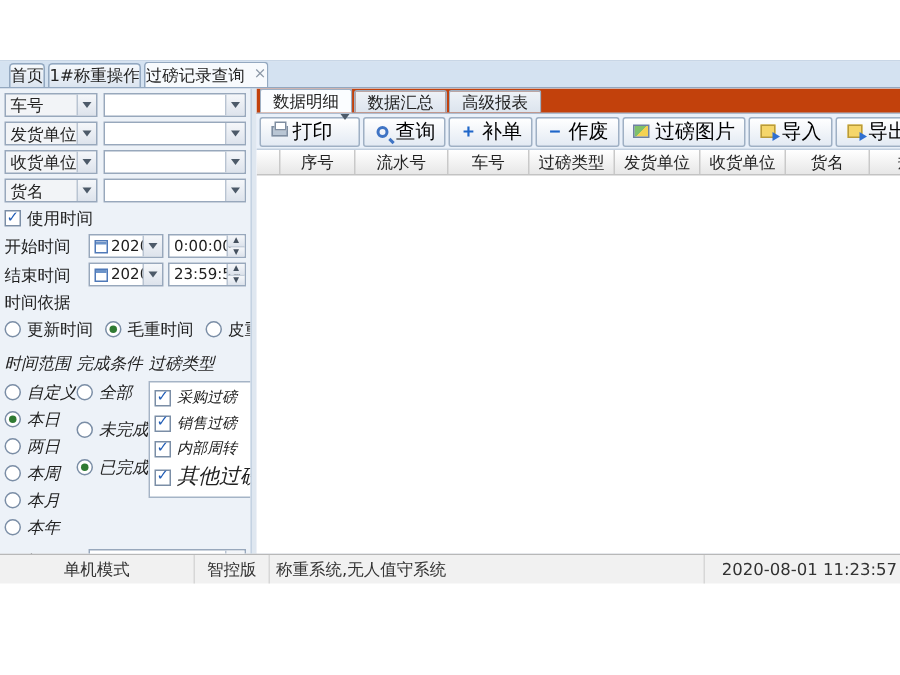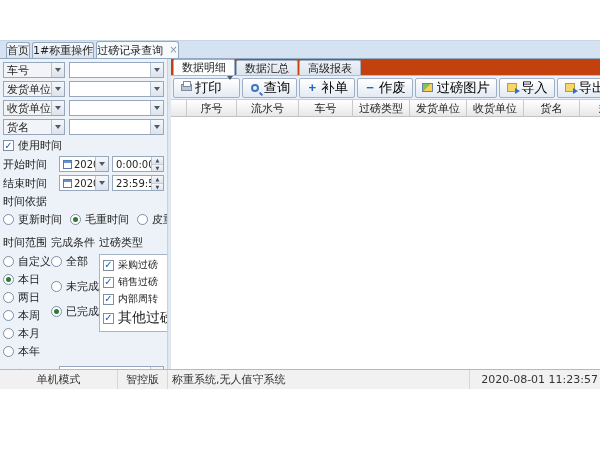--- a/index.html
+++ b/index.html
@@ -50,21 +50,21 @@
   .spin span + span { border-top:1px solid #c5cfdb; }
   .check { width:11px; height:11px; border:1px solid #7b8ea6; background:#fff; flex:none;
     display:flex; align-items:center; justify-content:center; font-size:10px; color:#1f5bb5;
     line-height:1; margin-right:4px; }
   .radio { width:11px; height:11px; border:1px solid #7b8ea6; border-radius:50%; background:#fff;
     flex:none; margin-right:4px; position:relative; }
   .radio.on::after { content:""; position:absolute; left:2px; top:2px; width:5px; height:5px;
     border-radius:50%; background:#2f7a32; }
   .opt { display:flex; align-items:center; margin-bottom:3px; white-space:nowrap; }
   .hgroup { display:flex; gap:8px;align-items:flex-end; }
-  .cols3 { display:flex; align-items:flex-start; margin-bottom:4px; }
+  .cols3 { display:flex; align-items:flex-start; margin-bottom:4px;font-style:italic; }
   .col-tr { width:52px; } .col-fs { width:52px; } .col-wt { flex:1; }
   .col-title { margin-bottom:4px; }
   .groupbox { border:1px solid #a5b4c6; background:#fff; padding:3px 2px 1px 3px; }
 
   
   .rp-tabs { height:17px; display:flex; align-items:flex-end; padding-left:2px;
     border-bottom:1px solid #aebdd0; background:#c2410c; }
   .rtab { height:15px; padding:0 8px; display:flex; align-items:center; margin-right:1px;
     border:1px solid #9fb0c4; border-bottom:none; border-radius:2px 2px 0 0;
     background:linear-gradient(#eef2f7,#dce4ee); white-space:nowrap; }
@@ -114,21 +114,21 @@
     border-radius:2px; margin-left:2px; }
   .sc-track { flex:1; }
   .progress-strip { height:12px; flex:none; background:#fafafa; border-top:1px solid #e0e0e0;
     display:flex; align-items:center; justify-content:center; font-size:10px; color:#2d9bd6; }
 
   
   .statusbar { height:20px; background:#f1f1f1; border-top:1px solid #b8b8b8;
     display:flex; align-items:center; font-size:11px; color:#333; }
   .sseg { display:flex; align-items:center; justify-content:center; height:100%;
     border-right:1px solid #d7d7d7; white-space:nowrap; }
-  .seg-mode { width:118px; } .seg-edition { width:50px; }
+  .seg-mode { width:130px; } .seg-edition { width:50px; }
   .seg-system { flex:1; justify-content:flex-start; padding-left:4px; }
   .seg-time { width:130px; border-right:none; justify-content:flex-end; padding-right:2px; }
 </style>
 </head>
 <body>
 
 <div class="canvas">
   <div class="app">
 
     <div class="tabbar">

